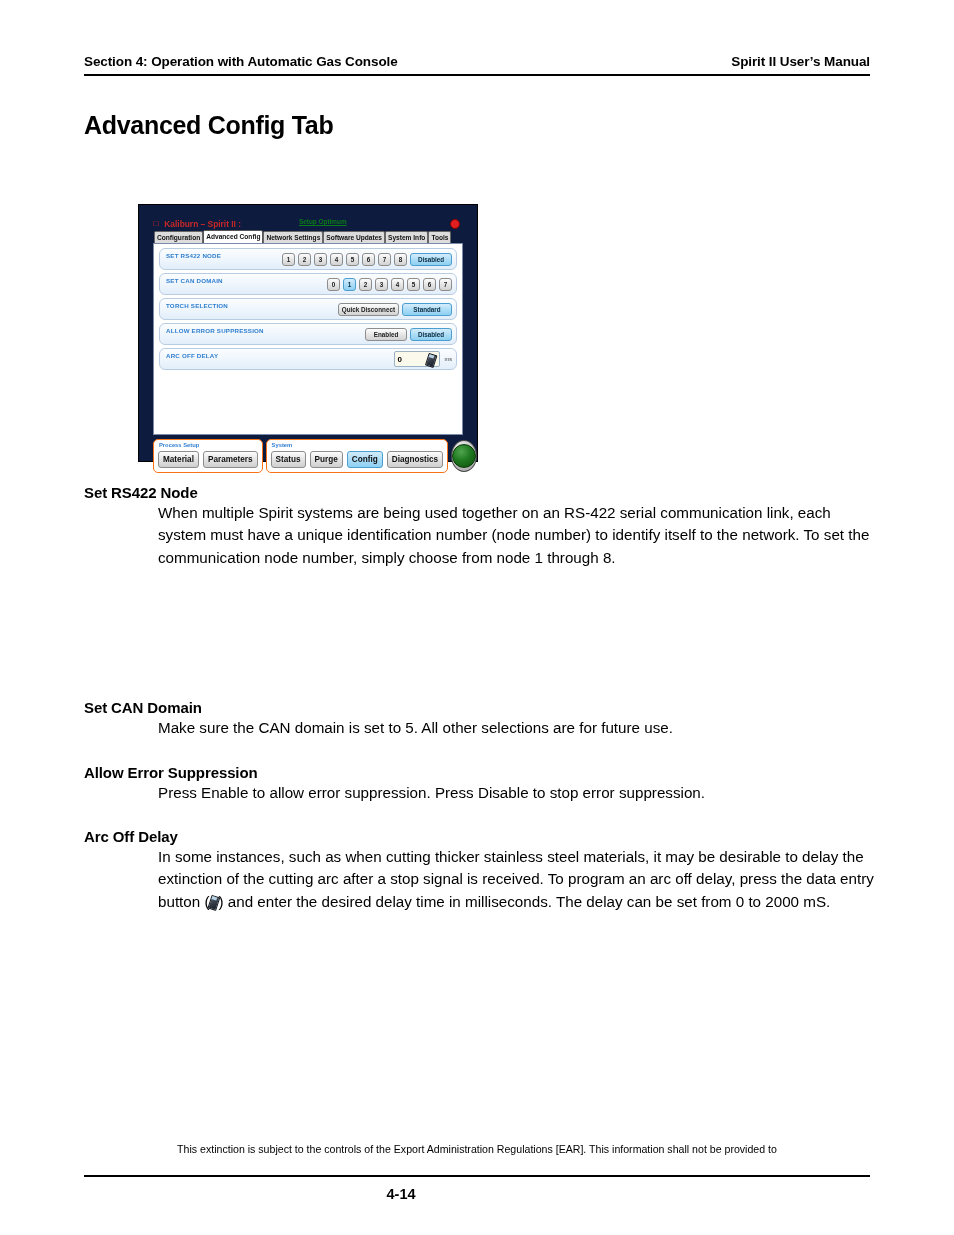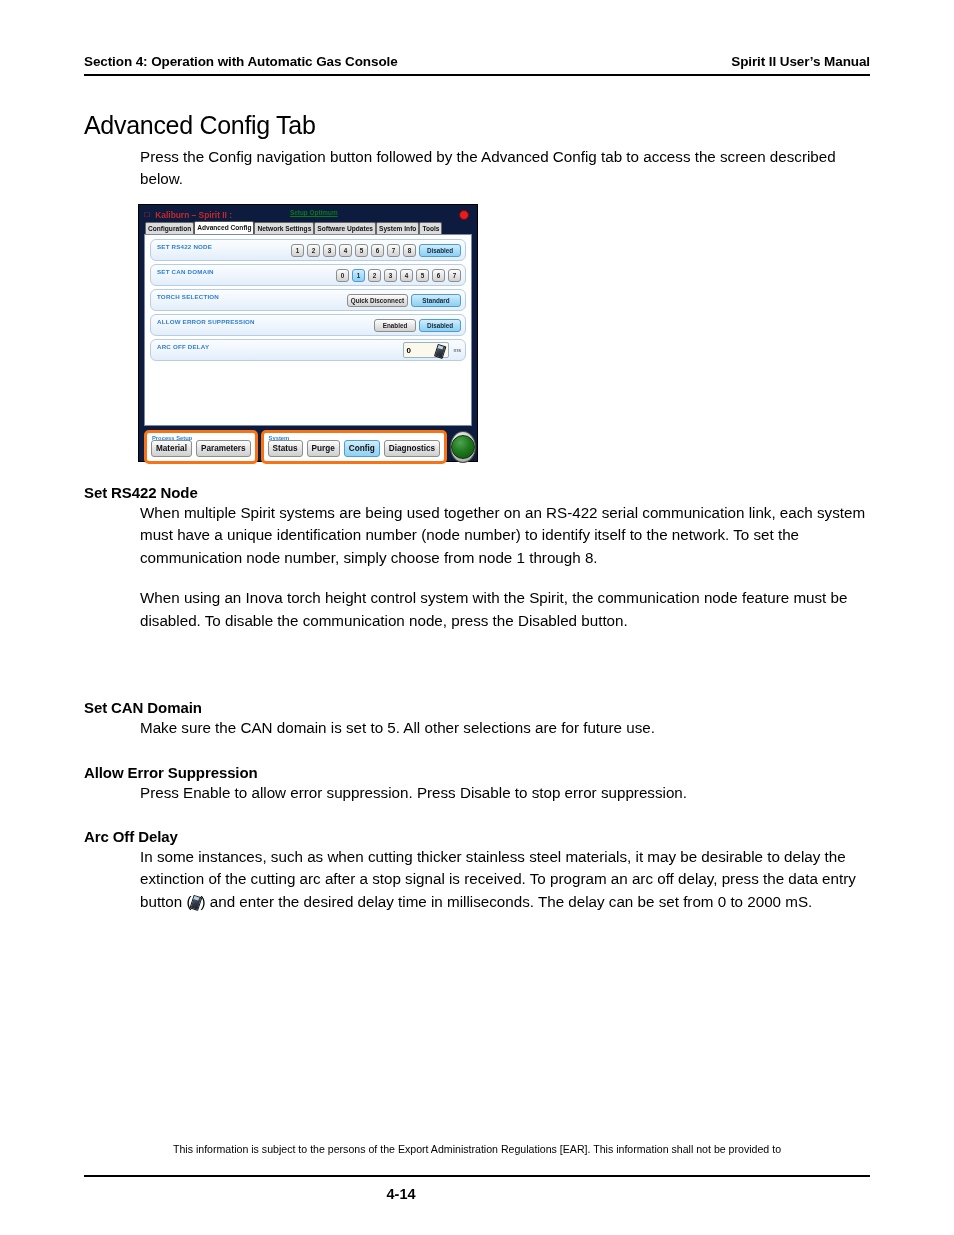--- a/index.html
+++ b/index.html
@@ -44,21 +44,21 @@
     height: 2px;
     background: #000;
   }
 
   
   .page-title {
     position: absolute;
     left: 84px;
     top: 111px;
     font-size: 25px;
-    font-weight: normal;
+    font-weight: bold;
     letter-spacing: -0.3px;
   }
   .intro {
     position: absolute;
     left: 140px;
     top: 146px;
     width: 730px;
     font-size: 15.2px;
     line-height: 22px;
   }
@@ -66,21 +66,21 @@
   
   .device-shot {
     position: absolute;
     left: 138px;
     top: 204px;
     width: 340px;
     height: 258px;
     background: #0d1b3e;
     border: 1px solid #000;
     box-sizing: border-box;
-    padding: 3px;
+    padding: 12px;
   }
   .device-inner {
     position: relative;
     width: 100%;
     height: 100%;
   }
   .dev-titlebar {
     position: relative;
     height: 13px;
     display: flex;
@@ -258,21 +258,21 @@
   .dev-nav {
     position: relative;
     display: flex;
     align-items: center;
     gap: 3px;
     margin: 3px 2px 0 2px;
     height: 36px;
   }
   .nav-group {
     position: relative;
-    border: 3px solid #f97316;
+    border: 1px solid #f97316;
     border-radius: 5px;
     background: #ffffff;
     height: 34px;
     display: flex;
     align-items: flex-end;
     padding: 0 4px 4px 4px;
     gap: 4px;
     box-sizing: border-box;
   }
   .nav-group-label {
@@ -333,21 +333,21 @@
     font-size: 15px;
     font-weight: bold;
     letter-spacing: -0.1px;
   }
   .sec-body {
     margin-left: 56px;
     font-size: 15.2px;
     line-height: 22.4px;
     margin-top: 1px;
   }
-  .sec-body p { margin: 0 0 18px 0; }
+  .sec-body p { margin: 0 0 18px 18px; }
   .sec-body p:last-child { margin-bottom: 0; }
 
   .inline-keypad {
     display: inline-block;
     width: 9px;
     height: 12px;
     position: relative;
     transform: rotate(18deg) translateY(1px);
     vertical-align: baseline;
   }
@@ -401,21 +401,20 @@
 
 <div class="page">
 
   <div class="doc-header">
     <span>Section 4: Operation with Automatic Gas Console</span>
     <span>Spirit II User’s Manual</span>
   </div>
   <div class="doc-header-rule"></div>
 
   <div class="page-title">Advanced Config Tab</div>
-  <div class="intro">Press the Config navigation button followed by the Advanced Config tab to access the screen described below.</div>
 
   <div class="device-shot">
     <div class="device-inner">
 
       <div class="dev-titlebar">
         <span class="dev-title-icon">☐</span>
         <span class="dev-title">Kaliburn – Spirit II :</span>
         <span class="dev-link">Setup Optimum</span>
         <span class="dev-status-dot"></span>
       </div>
@@ -510,21 +509,20 @@
         </div>
       </div>
 
     </div>
   </div>
 
   <div class="sec" style="top:484px;">
     <div class="sec-head">Set RS422 Node</div>
     <div class="sec-body">
       <p>When multiple Spirit systems are being used together on an RS-422 serial communication link, each system must have a unique identification number (node number) to identify itself to the network.  To set the communication node number, simply choose from node 1 through 8.</p>
-      <p>When using an Inova torch height control system with the Spirit, the communication node feature must be disabled.  To disable the communication node, press the Disabled button.</p>
     </div>
   </div>
 
   <div class="sec" style="top:699px;">
     <div class="sec-head">Set CAN Domain</div>
     <div class="sec-body">
       <p>Make sure the CAN domain is set to 5.  All other selections are for future use.</p>
     </div>
   </div>
 
@@ -536,18 +534,18 @@
   </div>
 
   <div class="sec" style="top:828px;">
     <div class="sec-head">Arc Off Delay</div>
     <div class="sec-body">
       <p><span>In some instances, such as when cutting thicker stainless steel materials, it may be desirable to delay the extinction of the cutting arc after a stop signal is received.  To program an arc off delay, press the data entry button (</span><span class="inline-keypad"><span class="kp-body"></span><span class="kp-screen"></span></span><span>) and enter the desired delay time in milliseconds.  The delay can be set from 0 to 2000 mS.</span></p>
     </div>
   </div>
 
   <div class="footer-note">
-    <div>This information is subject to the persons of the Export Administration Regulations [EAR].  This information shall not be provided to</div>
+    <div>This extinction is subject to the controls of the Export Administration Regulations [EAR].  This information shall not be provided to</div>
   </div>
   <div class="footer-rule"></div>
   <div class="page-num">4-14</div>
 
 </div>
 
 </body></html>

